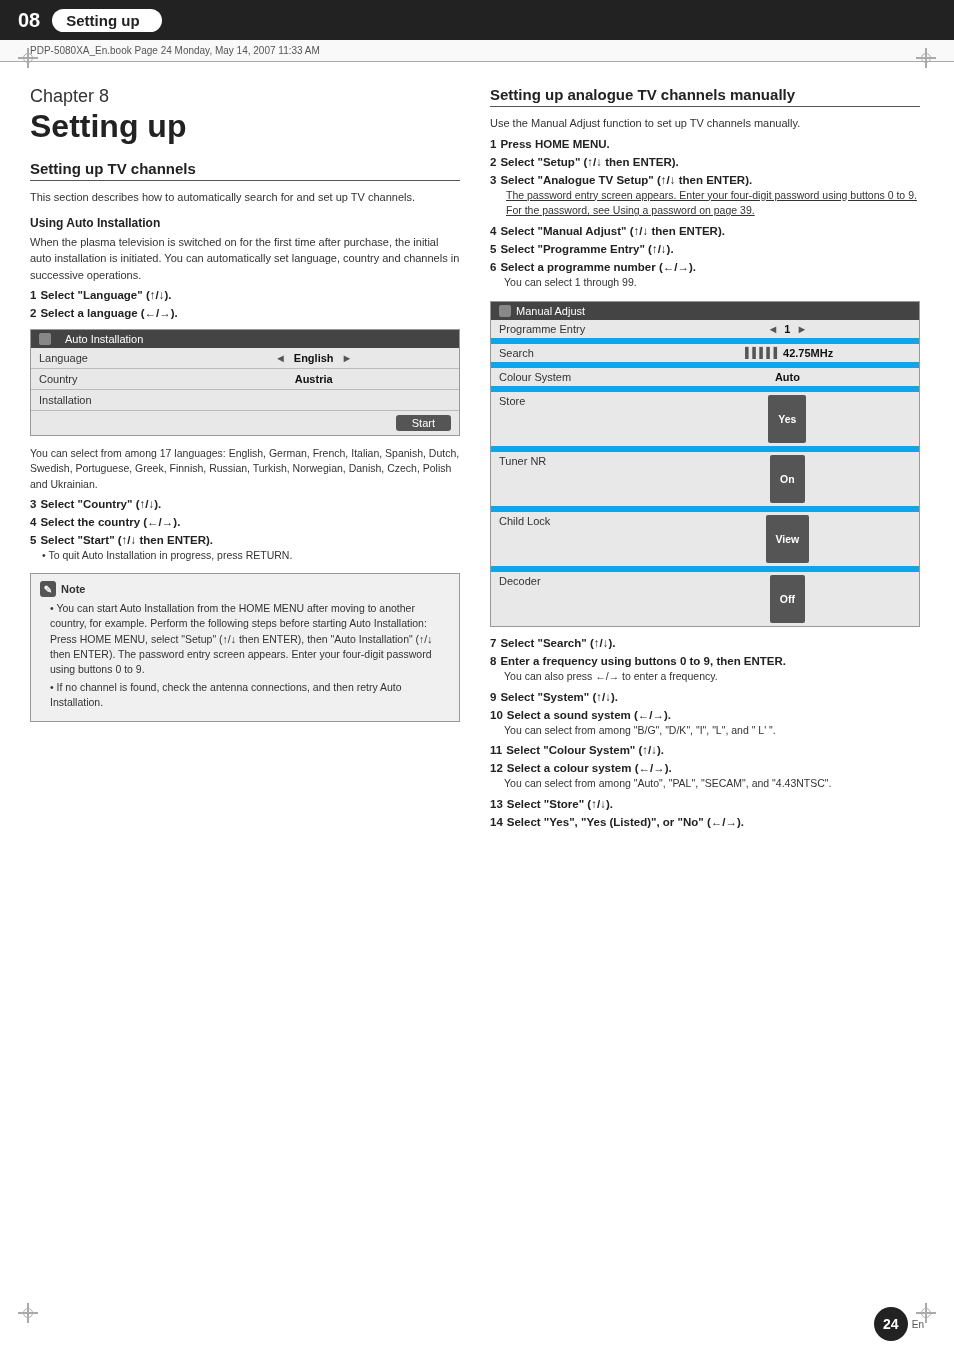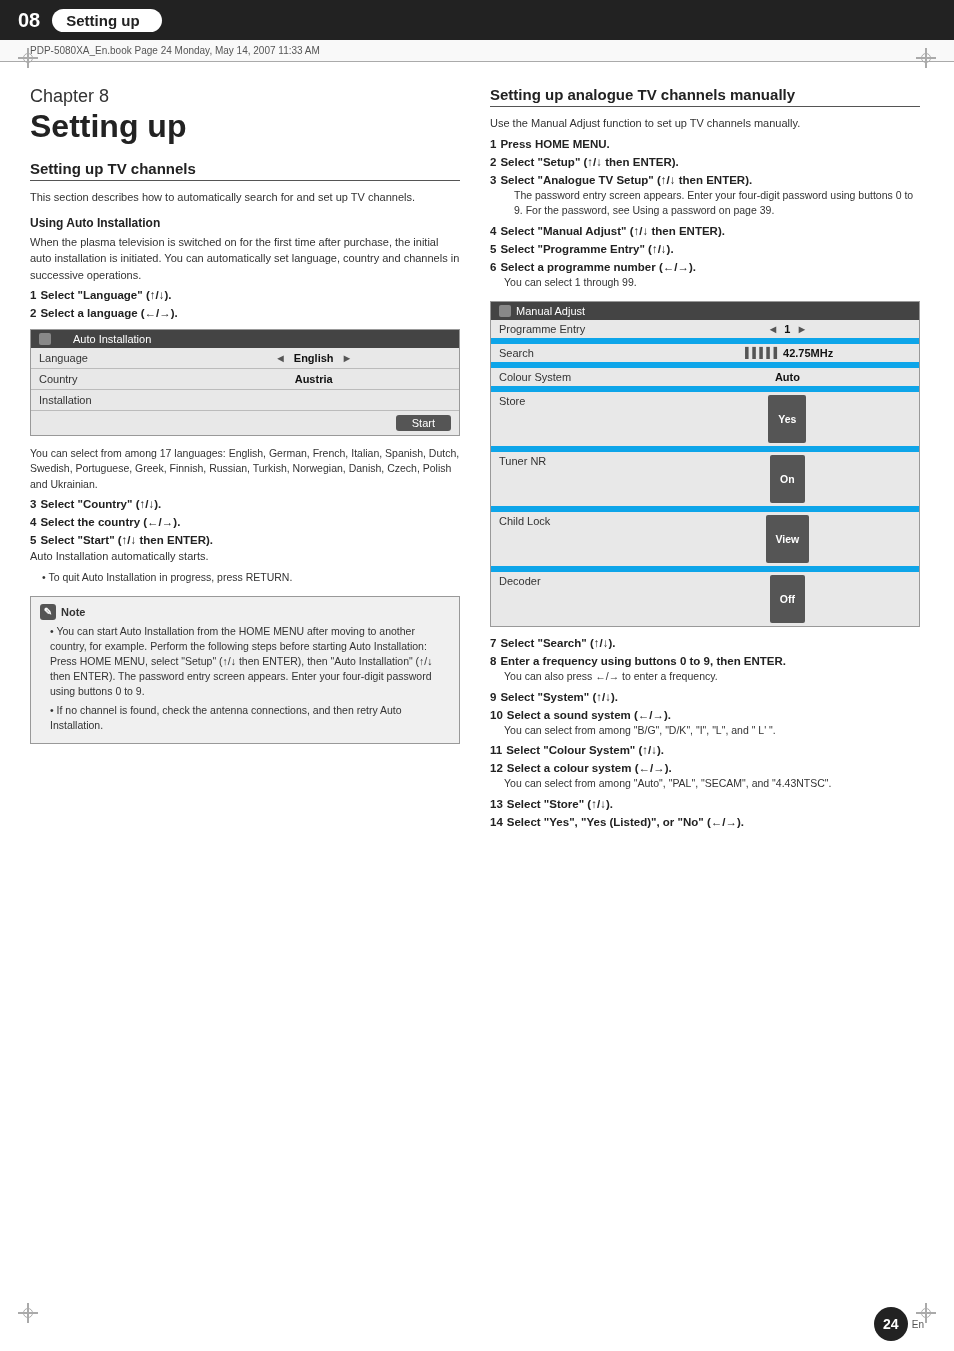--- a/index.html
+++ b/index.html
@@ -129,21 +129,21 @@
       margin: 10px 0;
       background: #e8e8e8;
     }
     .screenshot-title-bar {
       background: #444;
       color: #fff;
       font-size: 11px;
       padding: 3px 8px;
       display: flex;
       align-items: center;
-      gap: 22px;
+      gap: 14px;
     }
     .screenshot-title-icon {
       width: 12px;
       height: 12px;
       background: #888;
       display: inline-block;
       border-radius: 2px;
     }
     .screenshot-row {
       display: flex;
@@ -440,21 +440,20 @@
     </div>
     <div class="step">
       <span class="step-num">4</span>
       <span class="step-text">Select the country (←/→).</span>
     </div>
     <div class="step">
       <span class="step-num">5</span>
       <span class="step-text">Select "Start" (↑/↓ then ENTER).</span>
     </div>
 
-    <p class="body-text">Auto Installation automatically starts.</p>
     <div class="bullet-item">To quit Auto Installation in progress, press RETURN.</div>
 
     <div class="note-box">
       <div class="note-box-header">
         <span class="note-icon">✎</span>
         <span>Note</span>
       </div>
       <div class="note-bullet">You can start Auto Installation from the HOME MENU after moving to another country, for example. Perform the following steps before starting Auto Installation: Press HOME MENU, select "Setup" (↑/↓ then ENTER), then "Auto Installation" (↑/↓ then ENTER). The password entry screen appears. Enter your four-digit password using buttons 0 to 9.</div>
       <div class="note-bullet">If no channel is found, check the antenna connections, and then retry Auto Installation.</div>
     </div>
@@ -472,21 +471,21 @@
       <span class="step-text">Press HOME MENU.</span>
     </div>
     <div class="step">
       <span class="step-num">2</span>
       <span class="step-text">Select "Setup" (↑/↓ then ENTER).</span>
     </div>
     <div class="step">
       <span class="step-num">3</span>
       <span class="step-text">Select "Analogue TV Setup" (↑/↓ then ENTER).</span>
     </div>
-    <p class="body-text" style="margin-left:24px; font-size:10.5px;">The password entry screen appears. Enter your four-digit password using buttons 0 to 9. For the password, see Using a password on page 39.</p>
+    <p class="body-text" style="margin-left:16px; font-size:10.5px;text-decoration:underline;">The password entry screen appears. Enter your four-digit password using buttons 0 to 9. For the password, see Using a password on page 39.</p>
 
     <div class="step">
       <span class="step-num">4</span>
       <span class="step-text">Select "Manual Adjust" (↑/↓ then ENTER).</span>
     </div>
     <div class="step">
       <span class="step-num">5</span>
       <span class="step-text">Select "Programme Entry" (↑/↓).</span>
     </div>
     <div class="step">

